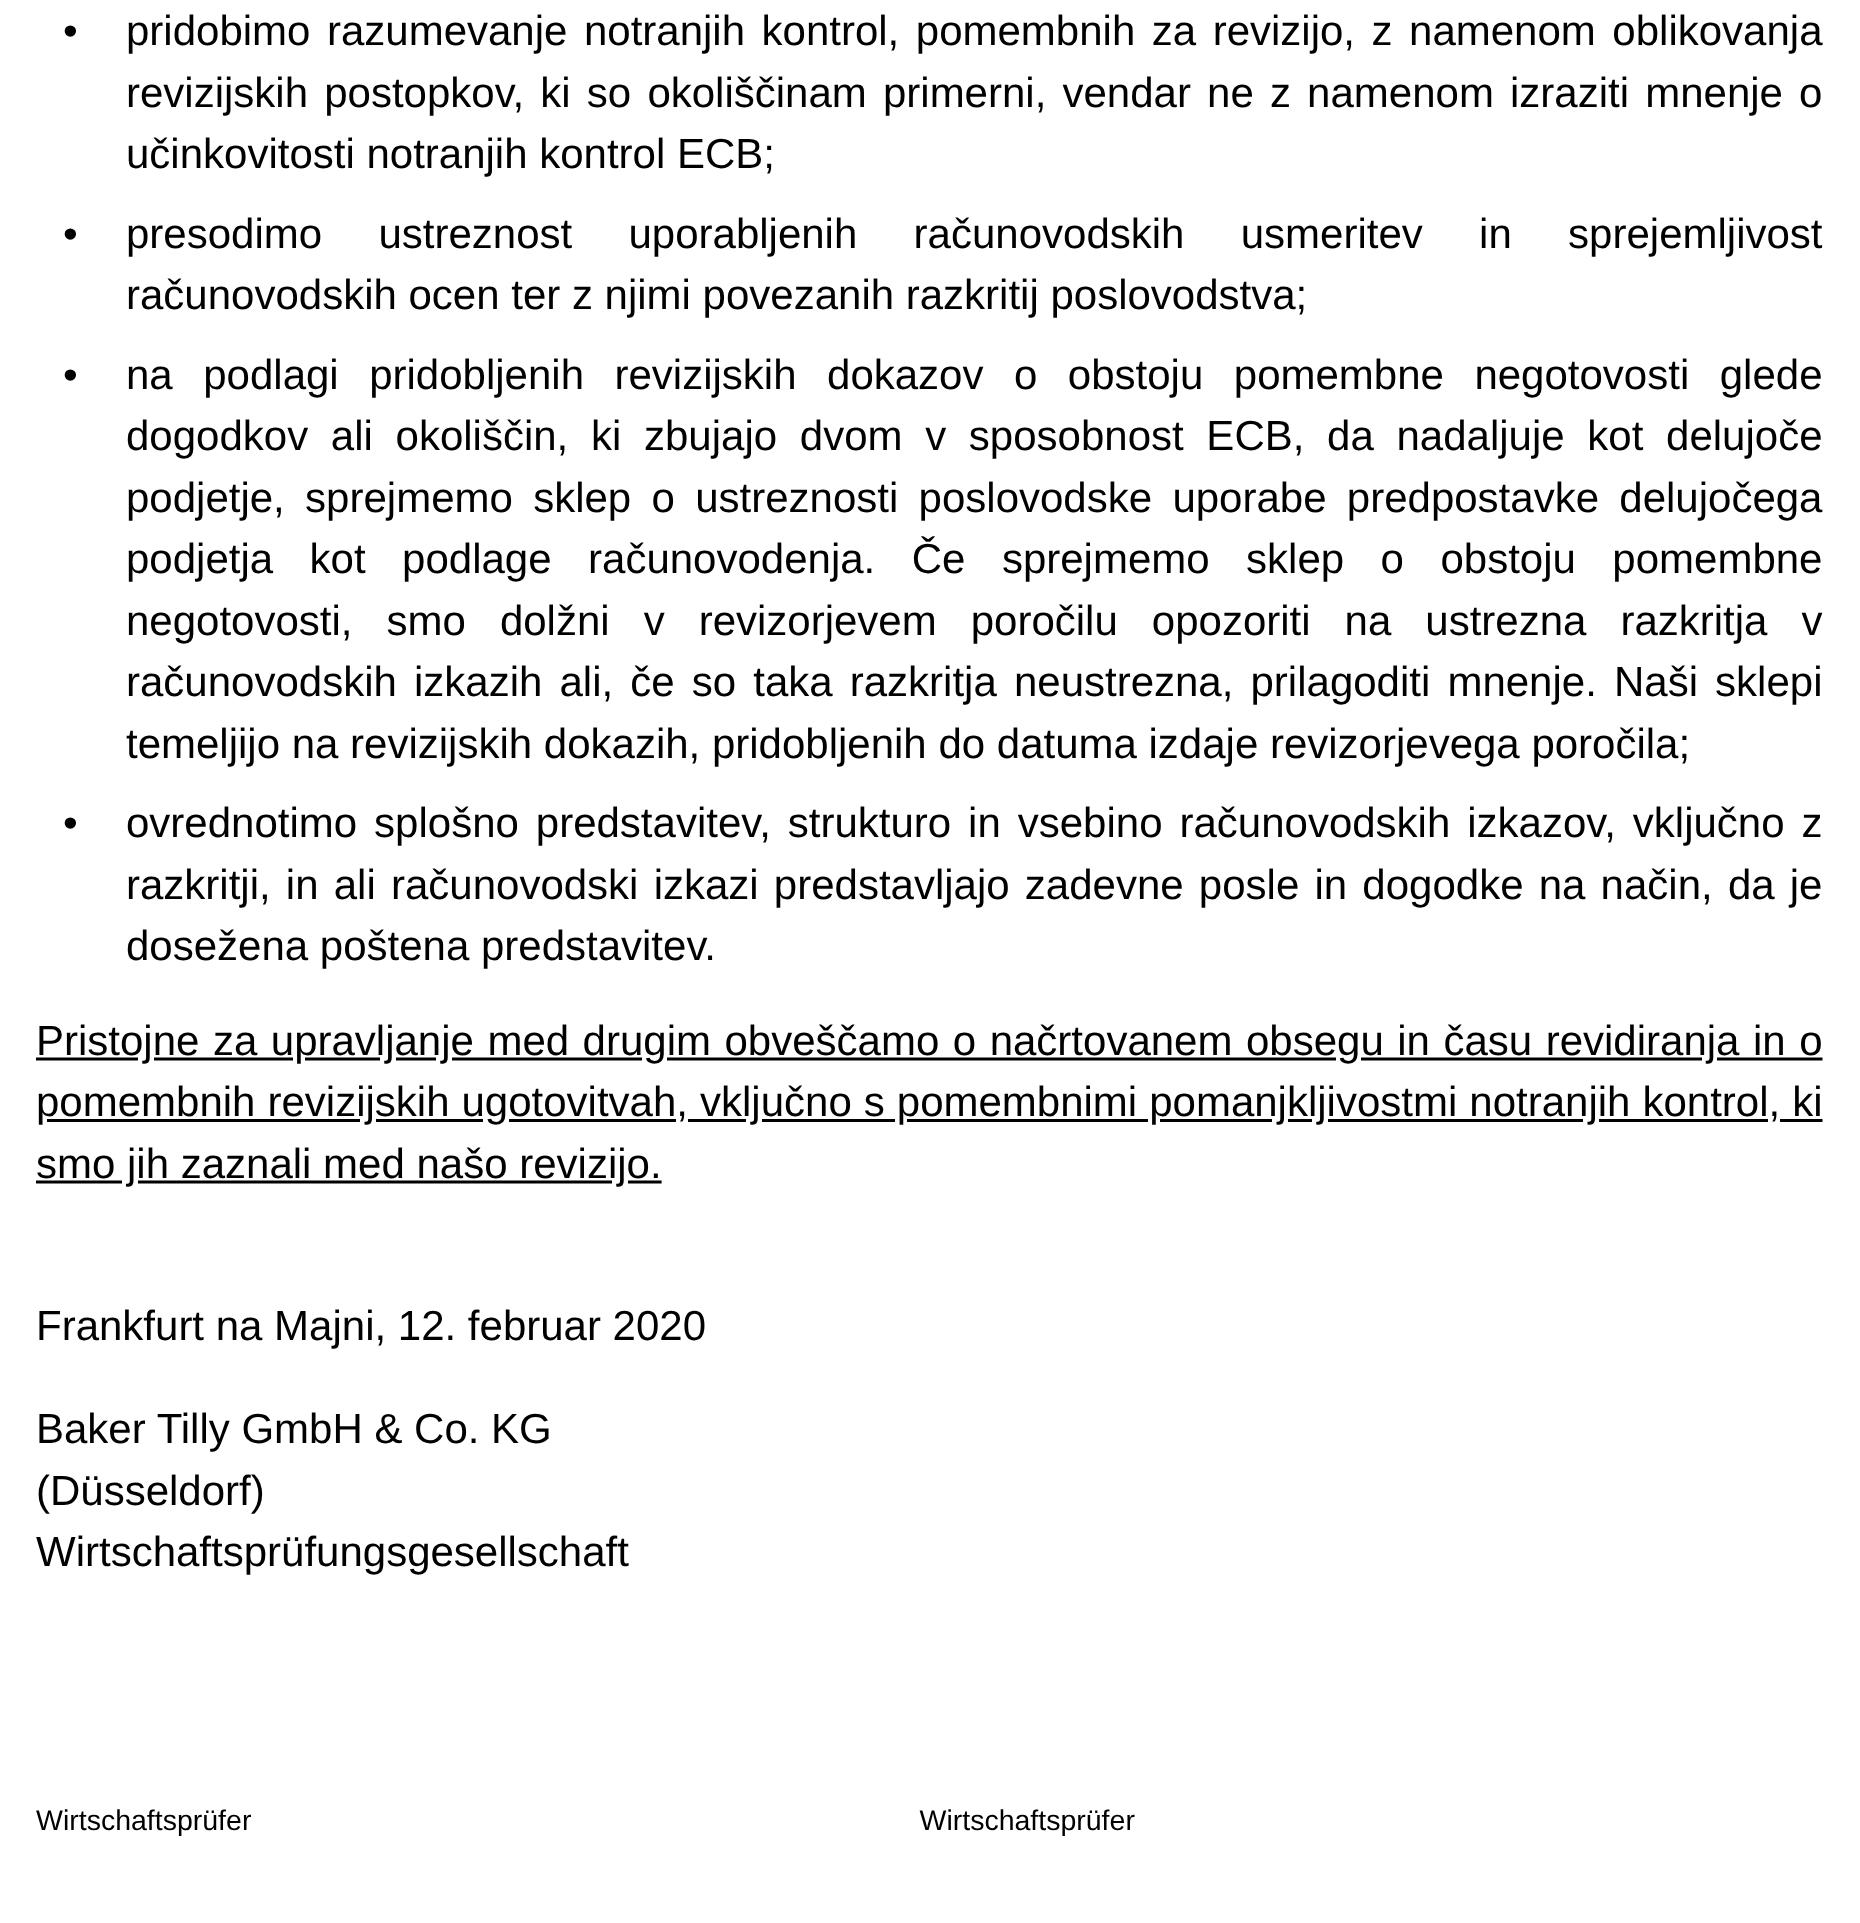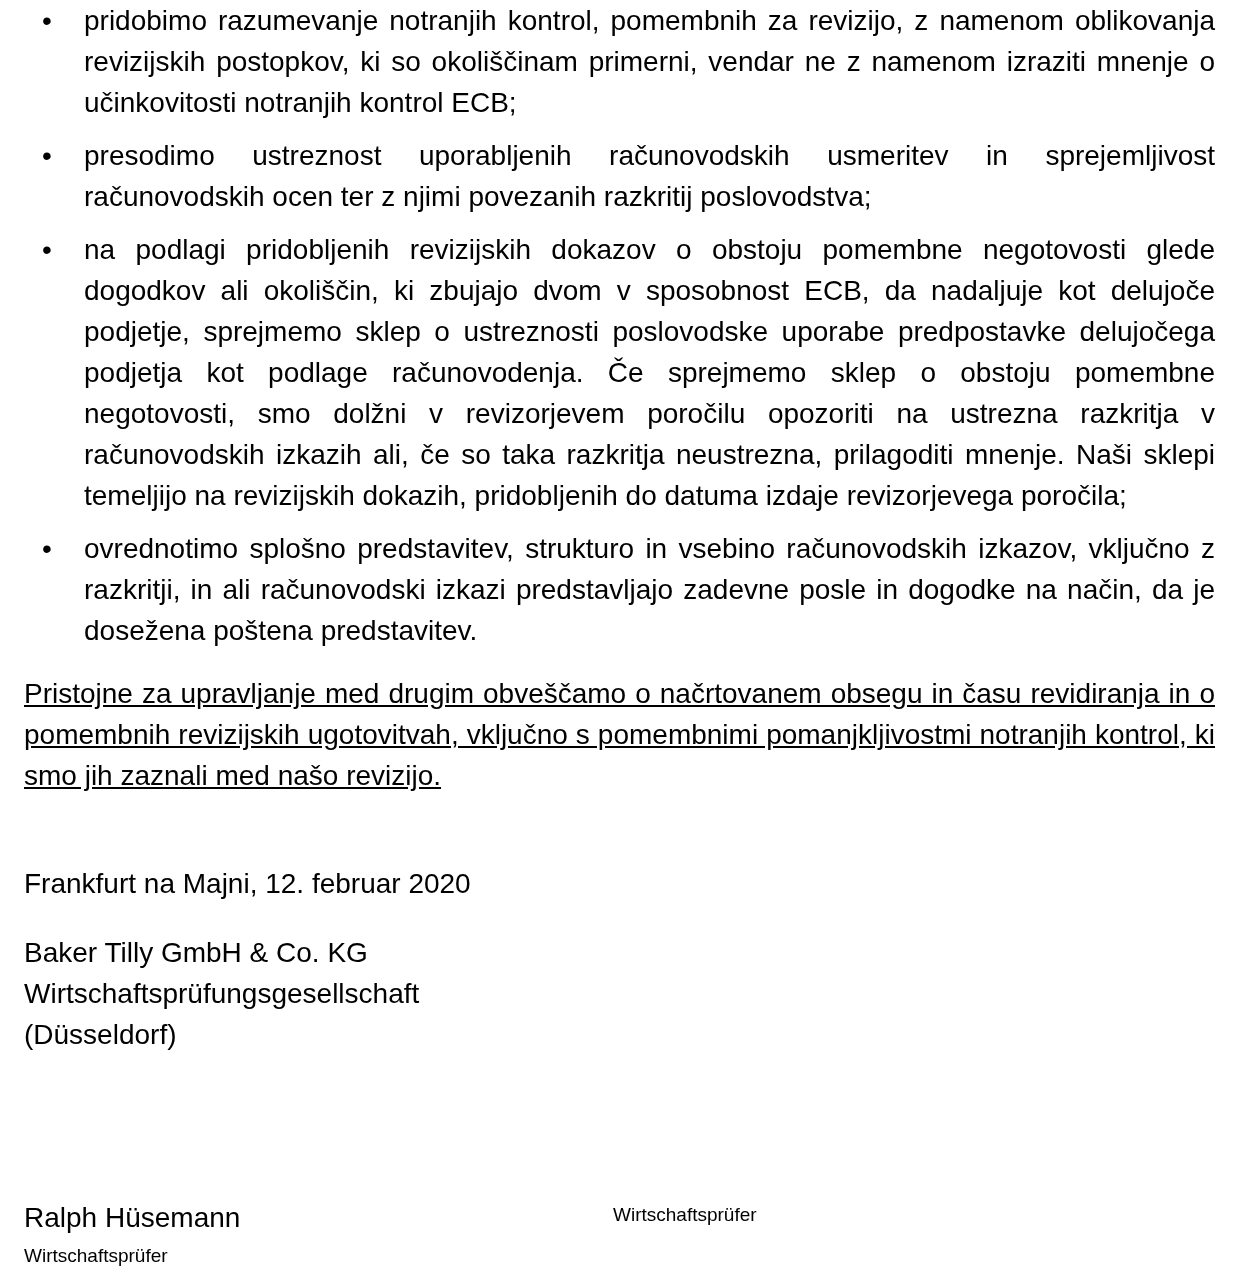--- a/index.html
+++ b/index.html
@@ -96,27 +96,26 @@
       <span>ovrednotimo splošno predstavitev, strukturo in vsebino računovodskih izkazov, vključno z razkritji, in ali računovodski izkazi predstavljajo zadevne posle in dogodke na način, da je dosežena poštena predstavitev.</span>
     </li>
   </ul>
 
   <p class="closing-paragraph">Pristojne za upravljanje med drugim obveščamo o načrtovanem obsegu in času revidiranja in o pomembnih revizijskih ugotovitvah, vključno s pomembnimi pomanjkljivostmi notranjih kontrol, ki smo jih zaznali med našo revizijo.</p>
 
   <p class="dateline">Frankfurt na Majni, 12. februar 2020</p>
 
   <div class="company-block">
     <div>Baker Tilly GmbH &amp; Co. KG</div>
+    <div>(Düsseldorf)</div>
     <div>Wirtschaftsprüfungsgesellschaft</div>
-    <div>(Düsseldorf)</div>
   </div>
 
   <div class="signatures">
     <div class="signature">
-      <div class="sig-name">Ralph Hüsemann</div>
       <div class="sig-title">Wirtschaftsprüfer</div>
     </div>
     <div class="signature">
       <div class="sig-title">Wirtschaftsprüfer</div>
     </div>
   </div>
 
 </div>
 
 </body></html>

